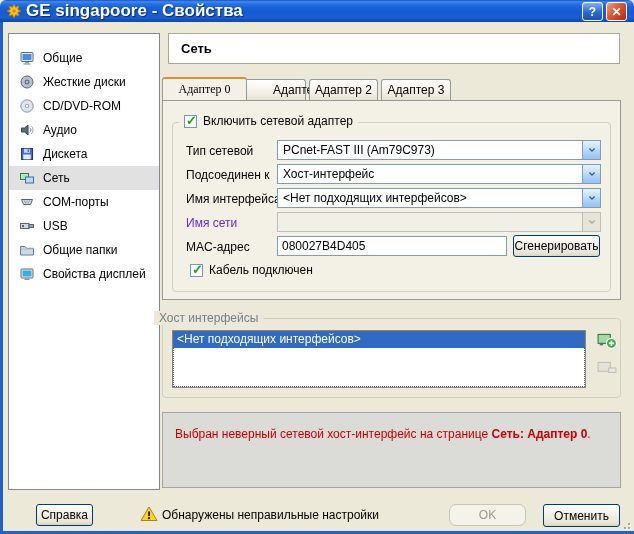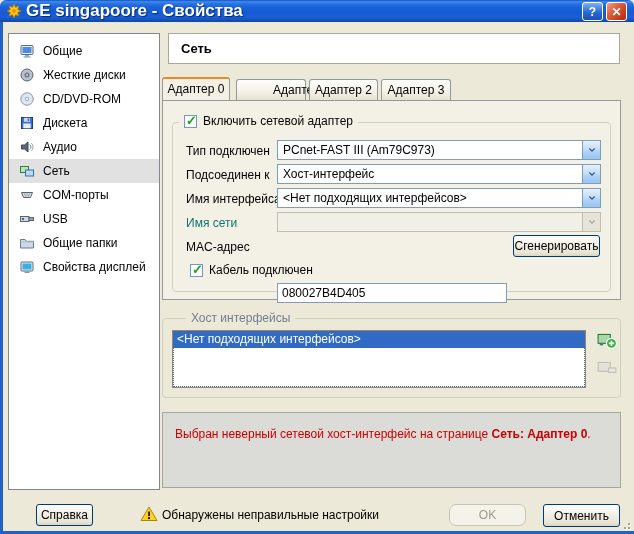--- a/index.html
+++ b/index.html
@@ -16,21 +16,21 @@
   .title-icon{position:absolute; left:6px; top:3px; width:16px; height:16px;}
   .cap-btn{position:absolute; top:2px; width:21px; height:19px; border:1px solid #fff; border-radius:3px;
     color:#fff; font-weight:bold; font-size:12px; display:flex; align-items:center; justify-content:center; box-sizing:border-box;}
   .cap-help{right:31px; background:linear-gradient(180deg,#7fb0f5 0%,#2a68d8 55%,#1c50b8 100%);}
   .cap-close{right:7px; background:linear-gradient(135deg,#f0a088 0%,#dd5f3d 40%,#c63d1b 75%,#a82e10 100%);}
   .edge-left{position:absolute; left:0; top:22px; width:3px; height:512px; background:#2160cb;}
   .edge-bottom{position:absolute; left:0; top:531px; width:634px; height:3px; background:#2160cb;}
 
   
   .sidebar{position:absolute; left:8px; top:33px; width:152px; height:457px; background:#fff;
-    border:1px solid #828790; box-sizing:border-box; padding-top:5px;}
+    border:1px solid #828790; box-sizing:border-box; padding-top:12px;}
   .side-item{display:flex; align-items:center; height:24px; padding-left:10px; gap:8px; cursor:default; white-space:nowrap;}
   .side-item.selected{background:#e1e1e1;}
   .icon16{width:16px; height:16px; flex:0 0 16px;}
 
   
   .page-header{position:absolute; left:168px; top:33px; width:452px; height:31px; background:#fff;
     border:1px solid #aca899; box-sizing:border-box; display:flex; align-items:center; padding-left:12px;
     font-weight:bold; font-size:13px;}
 
   
@@ -43,21 +43,21 @@
 
   
   .groupbox{position:absolute; border:1px solid #d0d0bf; border-radius:4px; box-sizing:border-box; z-index:4;}
   .group-label{position:absolute; display:flex; align-items:center; gap:6px; padding:0 5px; white-space:nowrap;}
 
   
   .xp-check{width:13px; height:13px; background:#fff; border:1px solid #6f9bbf; box-sizing:border-box;
     position:relative; flex:0 0 13px;}
   .xp-check .mark{position:absolute; left:1px; top:-3px; color:#21a121; font-size:13px; font-weight:bold; line-height:15px;}
   .field-label{position:absolute; white-space:nowrap;}
-  .field-label.disabled{color:#0f766e;}
+  .field-label.disabled{color:#6d28d9;}
   .combo{position:absolute; height:20px; background:#fff; border:1px solid #7f9db9; box-sizing:border-box;
     display:flex; align-items:center; justify-content:space-between; padding-left:5px; overflow:hidden;}
   .combo .arrow{width:17px; height:100%; flex:0 0 17px; border-left:1px solid #7f9db9;
     background:linear-gradient(180deg,#e3f1fd 0%,#c5dffc 45%,#aed4f9 60%,#98c4f2 100%);
     display:flex; align-items:center; justify-content:center;}
   .combo.disabled{background:#f1f0e6; border-color:#c0beb2; color:#9b998c;}
   .combo.disabled .arrow{border-left-color:#c0beb2; background:#e6e4d8;}
   .xp-input{position:absolute; height:20px; background:#fff; border:1px solid #7f9db9; box-sizing:border-box;
     font-family:"Liberation Sans",sans-serif; font-size:12px; padding:0 4px;}
   .btn-xp{position:absolute; box-sizing:border-box; border:1px solid #003c74; border-radius:3px;
@@ -123,34 +123,34 @@
     <div class="side-item">
       <span class="icon16"><svg viewBox="0 0 16 16">
             <circle cx="8" cy="8" r="6.2" fill="#dce7f0" stroke="#8795a5"></circle>
             <circle cx="8" cy="8" r="1.7" fill="#fff" stroke="#9aa8b8"></circle>
             <path d="M3 6 a5.5 5.5 0 0 1 3-3" stroke="#b8e0f0" fill="none"></path>
           </svg></span>
       <span>CD/DVD-ROM</span>
     </div>
     <div class="side-item">
       <span class="icon16"><svg viewBox="0 0 16 16">
+            <path d="M2.5 6 H5.5 L9 3 V13 L5.5 10 H2.5 Z" fill="#5a6b7a" stroke="#3a4752"></path>
+            <path d="M10.8 5.5 a3.4 3.4 0 0 1 0 5" stroke="#7a8a98" fill="none"></path>
+            <path d="M12.3 4 a5.5 5.5 0 0 1 0 8" stroke="#9aa8b6" fill="none"></path>
+          </svg></span>
+      <span>Аудио</span>
+    </div>
+    <div class="side-item">
+      <span class="icon16"><svg viewBox="0 0 16 16">
             <rect x="2.5" y="2.5" width="11" height="11" fill="#3e6fd4" stroke="#1d3a80"></rect>
             <rect x="5" y="2.8" width="6" height="4" fill="#c9d6ee"></rect>
             <rect x="8.6" y="3.4" width="1.6" height="2.6" fill="#3e6fd4"></rect>
             <rect x="4.3" y="8.5" width="7.4" height="4.8" fill="#e8eef8"></rect>
           </svg></span>
       <span>Дискета</span>
-    </div>
-    <div class="side-item">
-      <span class="icon16"><svg viewBox="0 0 16 16">
-            <path d="M2.5 6 H5.5 L9 3 V13 L5.5 10 H2.5 Z" fill="#5a6b7a" stroke="#3a4752"></path>
-            <path d="M10.8 5.5 a3.4 3.4 0 0 1 0 5" stroke="#7a8a98" fill="none"></path>
-            <path d="M12.3 4 a5.5 5.5 0 0 1 0 8" stroke="#9aa8b6" fill="none"></path>
-          </svg></span>
-      <span>Аудио</span>
     </div>
     <div class="side-item selected">
       <span class="icon16"><svg viewBox="0 0 16 16">
             <rect x="1.5" y="3.5" width="8" height="6" fill="#bfe3bf" stroke="#2f7d3f"></rect>
             <rect x="6.5" y="7" width="8" height="6" fill="#bcd8f2" stroke="#3a6ea8"></rect>
           </svg></span>
       <span>Сеть</span>
     </div>
     <div class="side-item">
       <span class="icon16"><svg viewBox="0 0 16 16">
@@ -183,35 +183,35 @@
             <rect x="2" y="3" width="12" height="9" rx="1" fill="#e8eef4" stroke="#5a6b7a"></rect>
             <rect x="3.5" y="4.5" width="9" height="6" fill="#3ab0e0"></rect>
             <rect x="5.5" y="12.5" width="5" height="1.5" fill="#8a97a4"></rect>
           </svg></span>
       <span>Свойства дисплей</span>
     </div>
   </div>
 
   <div class="page-header">Сеть</div>
 
-  <div class="tab active" style="left:162px; top:77px; width:68px; height:23px; line-height:20px;">Адаптер 0</div>
+  <div class="tab active" style="left:162px; top:77px; width:85px; height:23px; line-height:20px;font-family:Liberation Serif, serif;">Адаптер 0</div>
   <div class="tab" style="left:236px; top:79px; width:70px; height:21px; line-height:20px;padding-left:36px;">Адаптер 1</div>
   <div class="tab" style="left:309px; top:79px; width:69px; height:21px; line-height:20px;">Адаптер 2</div>
   <div class="tab" style="left:381px; top:79px; width:70px; height:21px; line-height:20px;">Адаптер 3</div>
   <div class="tab-pane"></div>
 
   <div class="groupbox" style="left:172px; top:122px; width:439px; height:170px;"></div>
   <div class="group-label" style="left:179px; top:114px; background:#f3f1e6; z-index:5;">
     <span class="xp-check">
         <span class="mark">✓</span>
       </span>
     <span>Включить сетевой адаптер</span>
   </div>
 
-  <div class="field-label" style="left:186px; top:144px; z-index:5;">Тип подключен</div>
+  <div class="field-label" style="left:186px; top:144px; z-index:5;">Тип сетевой</div>
   <div class="combo" style="left:277px; top:140px; width:324px; z-index:5;">
     <span>PCnet-FAST III (Am79C973)</span>
     <span class="arrow">
         <svg viewBox="0 0 16 16" width="12" height="12">
           <path d="M4.5 6 L8 9.5 L11.5 6" fill="none" stroke="#3a5a8c" stroke-width="1.8"></path>
         </svg>
       </span>
   </div>
 
   <div class="field-label" style="left:186px; top:168px; z-index:5;">Подсоединен к</div>
@@ -238,32 +238,32 @@
   <div class="combo disabled" style="left:277px; top:212px; width:324px; z-index:5;">
     <span></span>
     <span class="arrow">
         <svg viewBox="0 0 16 16" width="12" height="12">
           <path d="M4.5 6 L8 9.5 L11.5 6" fill="none" stroke="#a9a79a" stroke-width="1.8"></path>
         </svg>
       </span>
   </div>
 
   <div class="field-label" style="left:186px; top:240px; z-index:5;">MAC-адрес</div>
-  <input class="xp-input" style="left: 277px; top: 236px; width: 230px; z-index: 5; margin-top: 47px;" value="080027B4D405">
+  <input class="xp-input" style="left: 277px; top: 236px; width: 230px; z-index: 5;" value="080027B4D405">
   <div class="btn-xp" style="left:513px; top:235px; width:87px; height:22px; z-index:5;">Сгенерировать</div>
 
   <div class="group-label" style="left:185px; top:263px; z-index:5;">
     <span class="xp-check">
         <span class="mark">✓</span>
       </span>
     <span>Кабель подключен</span>
   </div>
 
   <div class="groupbox" style="left:162px; top:318px; width:459px; height:80px;"></div>
-  <div class="group-label" style="left:186px; top:311px; background:#ece9d8; color:#71808f; z-index:5;">Хост интерфейсы</div>
+  <div class="group-label" style="left:154px; top:311px; background:#ece9d8; color:#71808f; z-index:5;">Хост интерфейсы</div>
   <div class="hostlist">
     <div class="hostrow">&lt;Нет подходящих интерфейсов&gt;</div>
   </div>
   <button class="tool-btn" style="left:597px; top:330px;">
     <svg viewBox="0 0 18 18" width="20" height="20">
         <rect x="1" y="4" width="11" height="8" fill="#a8d8a8" stroke="#2f7d3f"></rect>
         <rect x="2.5" y="12" width="3" height="1.8" fill="#5a6b7a"></rect>
         <circle cx="13" cy="12" r="4.5" fill="#35b235" stroke="#fff"></circle>
         <rect x="12.2" y="9.6" width="1.6" height="4.8" fill="#fff"></rect>
         <rect x="10.6" y="11.2" width="4.8" height="1.6" fill="#fff"></rect>

